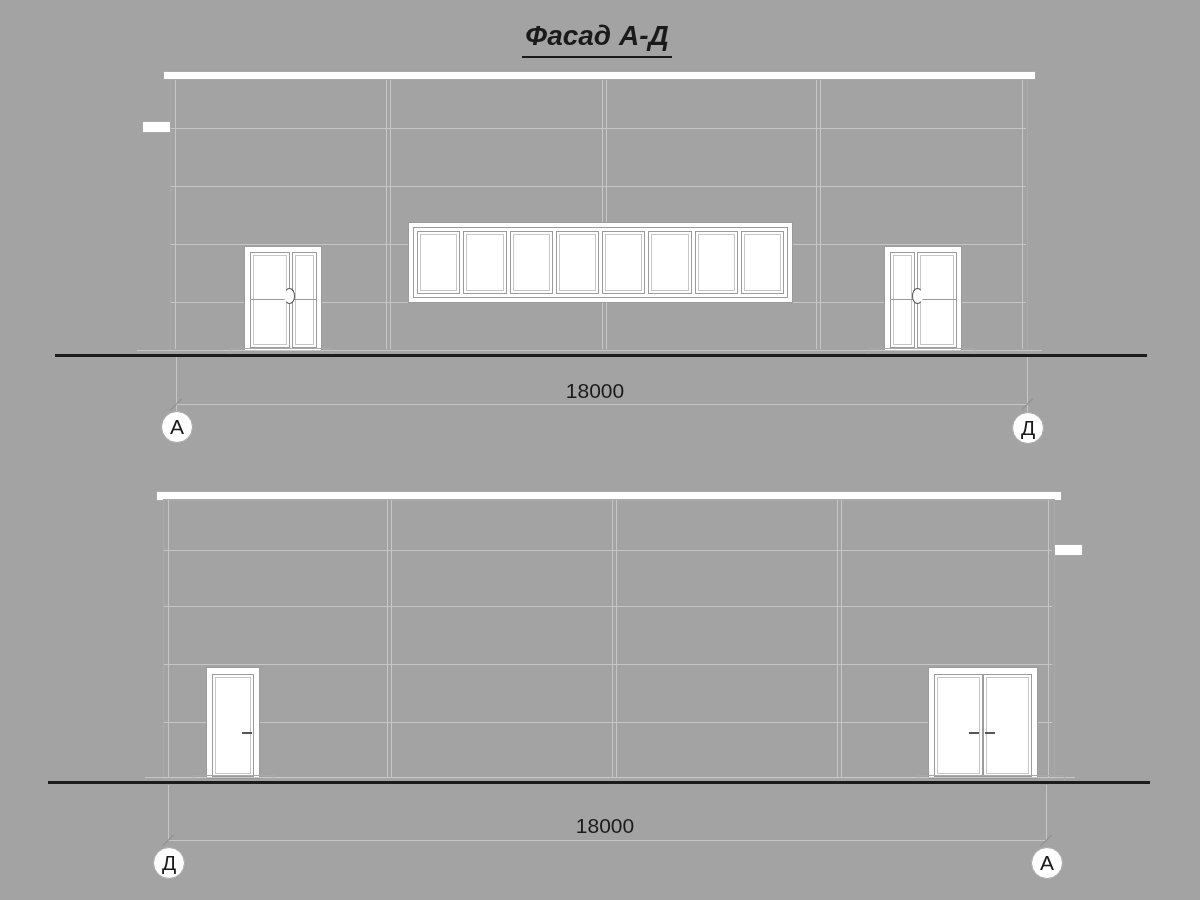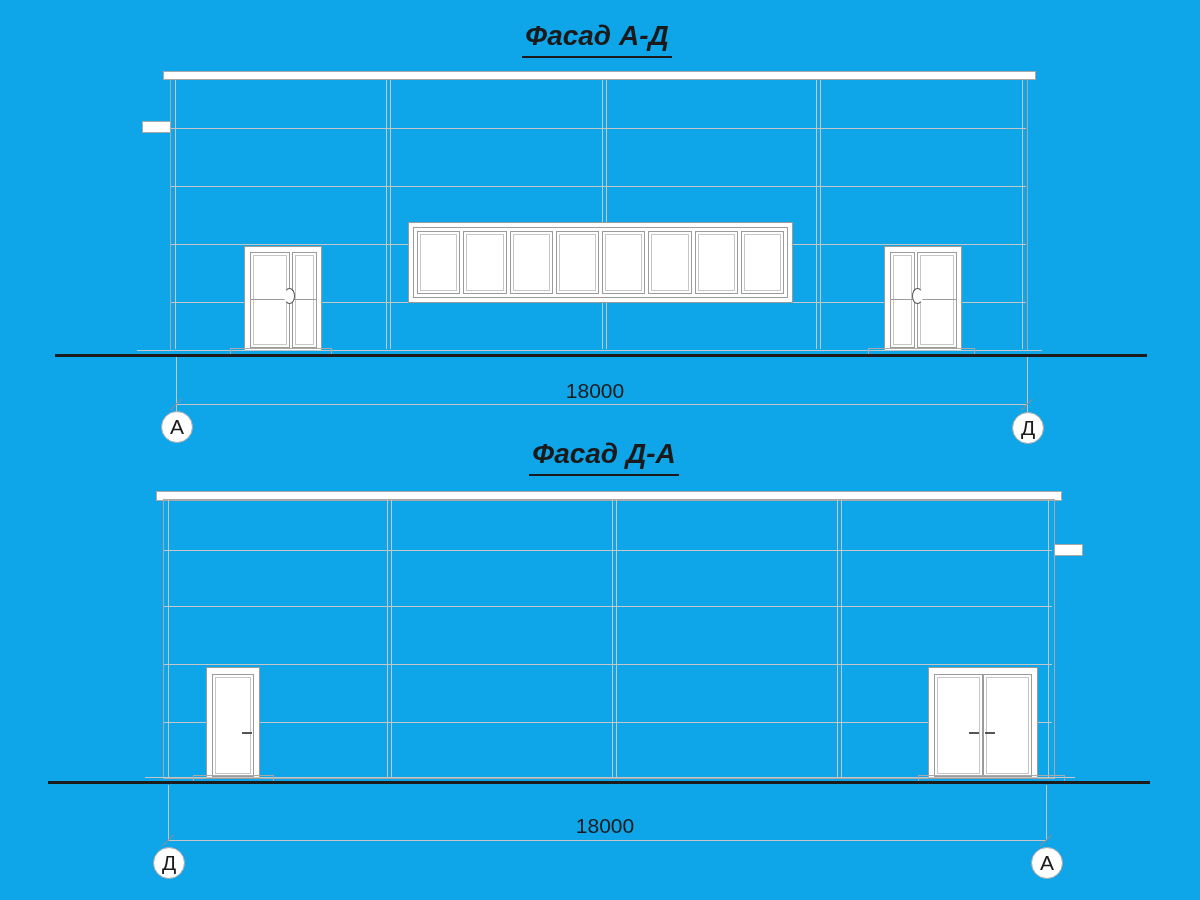--- a/index.html
+++ b/index.html
@@ -6,21 +6,21 @@
     --line_main:#a9a9a9;
     --line_light:#c6c6c6;
     --line_door:#9b9b9b;
     --tick:#8f8f8f;
     --handle:#555555;
     --ground:#1c1c1c;
     --text:#1a1a1a;
   }
   html,body{margin:0;padding:0;background:#fff;}
   .canvas{
-    position:relative;width:1200px;height:900px;background:#0ea5e9;overflow:hidden;
+    position:relative;width:1200px;height:900px;background:#a3a3a3;overflow:hidden;
     font-family:"Liberation Sans",sans-serif;
   }
   .hline{position:absolute;height:0;border-top:1px solid var(--line_light);}
   .vline{position:absolute;width:0;border-left:1px solid var(--line_light);}
   .col{position:absolute;width:3px;border-left:1px solid var(--line_light);border-right:1px solid var(--line_light);}
   .wall{position:absolute;border:1px solid var(--line_main);}
   .outline{position:absolute;border:1px solid var(--line_main);background:#fff;}
   .title{position:absolute;text-align:center;font-style:italic;font-weight:bold;font-size:28px;line-height:1.15;color:var(--text);}
   .title span{display:inline-block;border-bottom:2px solid var(--text);padding:0 3px 4px;}
   .dim-label{position:absolute;text-align:center;font-size:21px;color:var(--text);}
@@ -110,23 +110,20 @@
   <div class="tick" style="left:168px;top:404px;"></div>
   <div class="tick" style="left:1019px;top:404px;"></div>
   <div class="dim-label" style="left:495px;top:379px;width:200px;">18000</div>
   <div class="axis" style="left:161px;top:411px;">
     <span>А</span>
   </div>
   <div class="axis" style="left:1012px;top:412px;">
     <span>Д</span>
   </div>
 
-  <div class="title" style="left:434px;top:438px;width:340px;">
-    <span>Фасад Д-А</span>
-  </div>
 
   <div class="outline" style="left:156px;top:491px;width:904px;height:8px;"></div>
 
   <div class="wall" style="left:163px;top:499px;width:890px;height:278px;"></div>
 
   <div class="vline" style="left:168px;top:500px;height:277px;"></div>
   <div class="vline" style="left:1048px;top:500px;height:277px;"></div>
 
   <div class="hline" style="left:164px;top:550px;width:888px;"></div>
   <div class="hline" style="left:164px;top:606px;width:888px;"></div>

